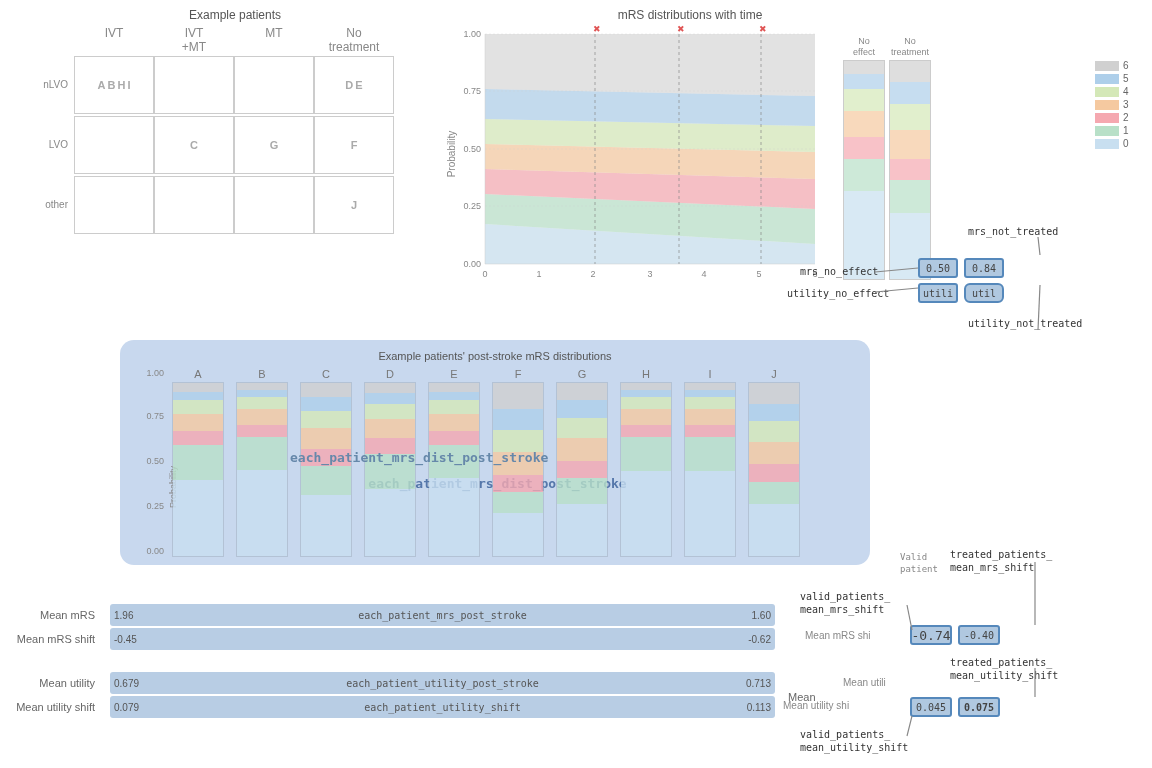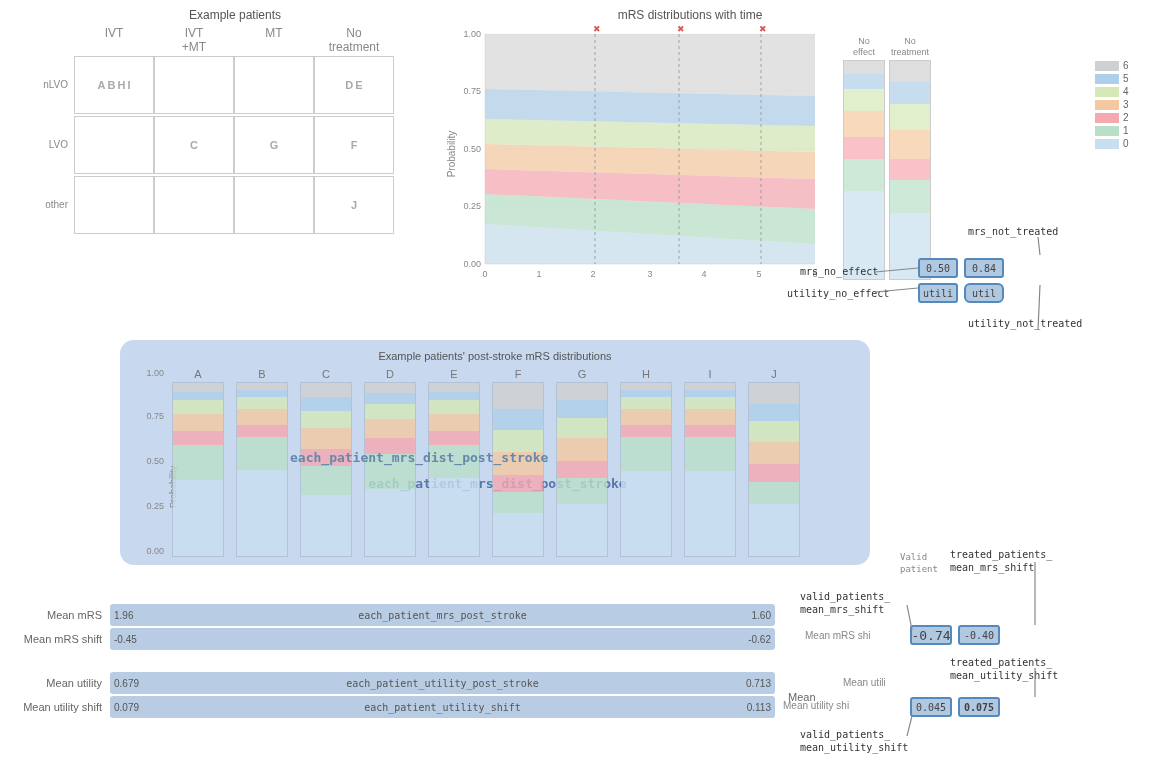--- a/index.html
+++ b/index.html
@@ -128,21 +128,21 @@
       border: 1px solid rgba(0,0,0,0.1);
     }
     .stat-row {
       display: flex;
       align-items: center;
       margin-bottom: 6px;
     }
     .stat-label {
       width: 110px;
       text-align: right;
-      padding-right: 8px;
+      padding-right: 15px;
       font-size: 11px;
       color: #666;
     }
     .stat-bar-container {
       flex: 1;
       height: 22px;
       background: #b8cde4;
       border-radius: 3px;
       display: flex;
       align-items: center;

